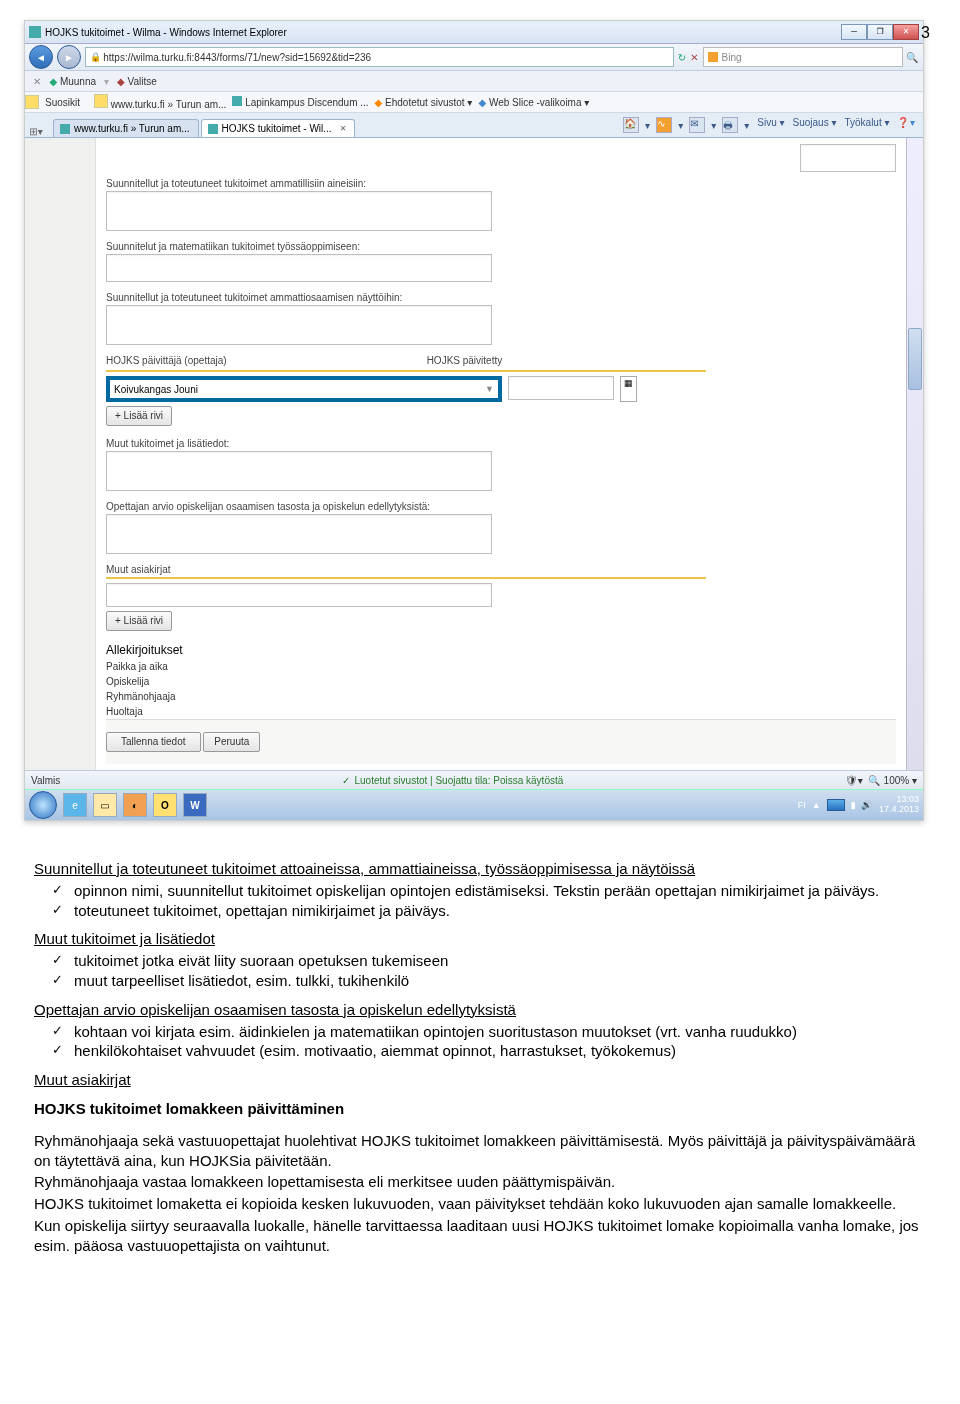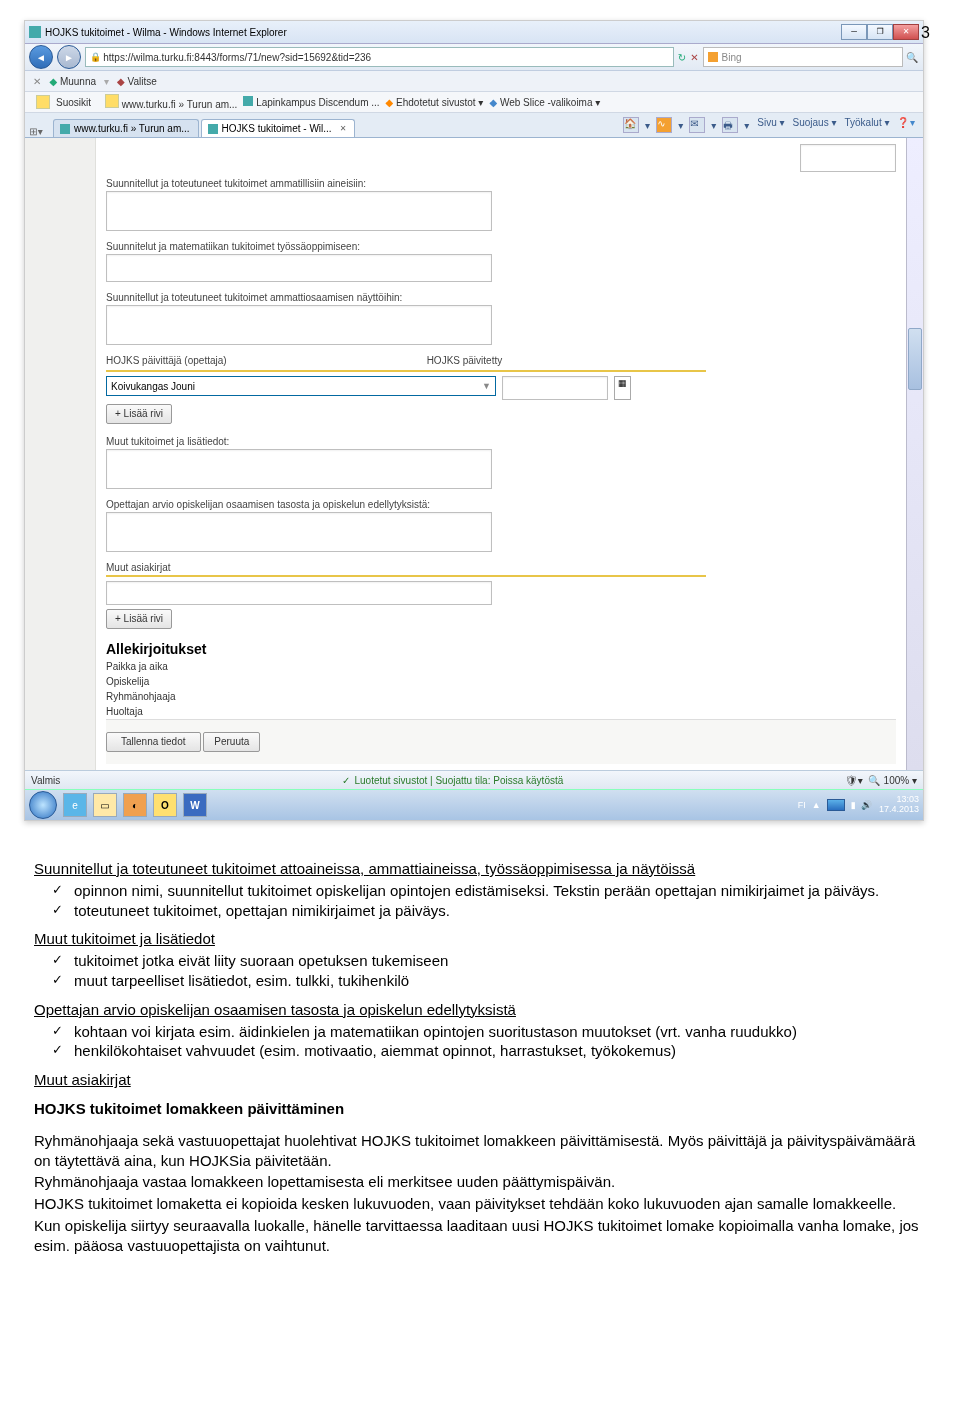--- a/index.html
+++ b/index.html
@@ -11,21 +11,21 @@
 .winbtns{display:flex;gap:0}
 .winbtn{width:24px;height:14px;border:1px solid #7a97b8;background:linear-gradient(#f4f9ff,#d6e4f4);display:flex;align-items:center;justify-content:center;font-size:8px;line-height:1}
 .winbtn.close{background:linear-gradient(#f4a0a0,#d05050);color:#fff;border-color:#a04040}
 .navbar{background:linear-gradient(#f2f6fb,#e2eaf4);height:26px;display:flex;align-items:center;padding:0 4px;gap:4px;border-bottom:1px solid #c0cde0}
 .navarrow{width:22px;height:22px;border-radius:50%;background:linear-gradient(#5a9be0,#2f6db8);color:#fff;display:flex;align-items:center;justify-content:center;font-size:10px;border:1px solid #2a5a96}
 .addr{flex:1;height:18px;border:1px solid #9bb;background:#fff;display:flex;align-items:center;padding:0 4px;gap:2px}
 .lock{color:#7a7;font-size:9px}
 .search{width:190px;height:18px;border:1px solid #bbb;background:#fff;display:flex;align-items:center;padding:0 4px;gap:4px;color:#888}
 .toolbar{background:#eef2f8;height:20px;display:flex;align-items:center;gap:8px;padding:0 8px;border-bottom:1px solid #d0d8e4;font-size:10px;color:#333}
 .toolbar .sep{color:#aaa}
-.favbar{background:#f5f7fa;height:20px;display:flex;align-items:center;gap:6px;padding:0 11px;border-bottom:1px solid #d0d8e4;font-size:10px;color:#333}
+.favbar{background:#f5f7fa;height:20px;display:flex;align-items:center;gap:6px;padding:0 0;border-bottom:1px solid #d0d8e4;font-size:10px;color:#333}
 .favico{width:12px;height:12px;background:#ffdd66;display:inline-block;border:1px solid #cc9}
 .linkico{width:10px;height:10px;background:#4aa;display:inline-block}
 .tabbar{background:#e4ecf5;height:24px;display:flex;align-items:flex-end;border-bottom:1px solid #9cb4d0}
 .tab-left{display:flex;gap:0;margin-left:6px}
 .tab{border:1px solid #9cb4d0;border-bottom:none;background:#d6e2f0;padding:3px 8px 3px 6px;display:flex;align-items:center;gap:4px;border-radius:3px 3px 0 0;margin-right:2px}
 .tab.active{background:#fff}
 .tab .x{font-size:8px;color:#666;margin-left:4px}
 .tab-right{margin-left:auto;display:flex;gap:8px;padding:4px 8px;font-size:10px;color:#3b5b8a}
 .ie-icons{display:flex;gap:6px;align-items:center}
 .ie-ico{width:14px;height:14px;background:#d8e4f0;border:1px solid #aac;display:inline-block}
@@ -33,26 +33,26 @@
 .gutter{width:70px;background:#f0f0ee;border-right:1px solid #e0e0dc}
 .form-zone{flex:1;background:#fff;padding:6px 10px 6px 10px;position:relative}
 .scrollbar{width:16px;background:linear-gradient(#eef,#dde);border-left:1px solid #bbc;position:relative}
 .scroll-thumb{position:absolute;top:30%;left:1px;right:1px;height:60px;background:linear-gradient(#d0dff0,#a8c0e0);border:1px solid #8fa8c8;border-radius:2px}
 .fld{margin-bottom:8px}
 .fld-label{font-size:10px;color:#444;margin-bottom:2px}
 .ta{width:380px;height:34px;border:1px solid #bfbfbf;background:#fff;resize:none;padding:2px;box-shadow:inset 0 1px 2px rgba(0,0,0,.06)}
 .ta.short{height:22px}
 .two-col{display:flex;gap:6px}
 .hdr-row{display:flex;gap:200px}
-.select-like{width:380px;height:18px;border:1px solid #0369a1;background:#fff;display:flex;align-items:center;padding:0 4px;justify-content:space-between}
+.select-like{width:380px;height:18px;border:4px solid #0369a1;background:#fff;display:flex;align-items:center;padding:0 4px;justify-content:space-between}
 .drop-arrow{color:#888;font-size:9px}
 .btn{display:inline-block;height:18px;border:1px solid #999;background:linear-gradient(#fafafa,#e4e4e4);border-radius:2px;font-size:10px;padding:0 8px;line-height:18px;color:#333;margin:4px 0}
 .yellow-line{height:2px;background:#e8c548;margin:2px 0 4px 0;width:600px}
 .sig-block{margin-top:8px}
-.sig-title{font-weight:bold;font-size:14px;margin-bottom:2px}
+.sig-title{font-weight:normal;font-size:12px;margin-bottom:2px}
 .sig-line{font-size:10px;color:#333;line-height:1.5}
 .form-actions{text-align:left;padding:8px 0;border-top:1px solid #ddd;background:#f7f7f5}
 .statusbar{height:18px;background:linear-gradient(#f2f6fb,#e0e8f2);border-top:1px solid #bcd;display:flex;align-items:center;font-size:10px;color:#333;padding:0 6px;justify-content:space-between}
 .status-mid{color:#2a7a2a;display:flex;align-items:center;gap:4px}
 .checkmark{color:#2a7a2a}
 .taskbar{height:30px;background:linear-gradient(#d0dff0,#a8c4e4);display:flex;align-items:center;padding:0 4px;gap:6px;border-top:1px solid #8fb}
 .orb{width:26px;height:26px;border-radius:50%;background:radial-gradient(#bde4ff,#2a6fc0);border:1px solid #2a5a96}
 .taskico{width:22px;height:22px;background:#fff;border:1px solid #9ab;display:flex;align-items:center;justify-content:center;font-size:10px}
 .taskico.ie{background:#5ab6e8;color:#fff}
 .taskico.folder{background:#ffe9a8}

